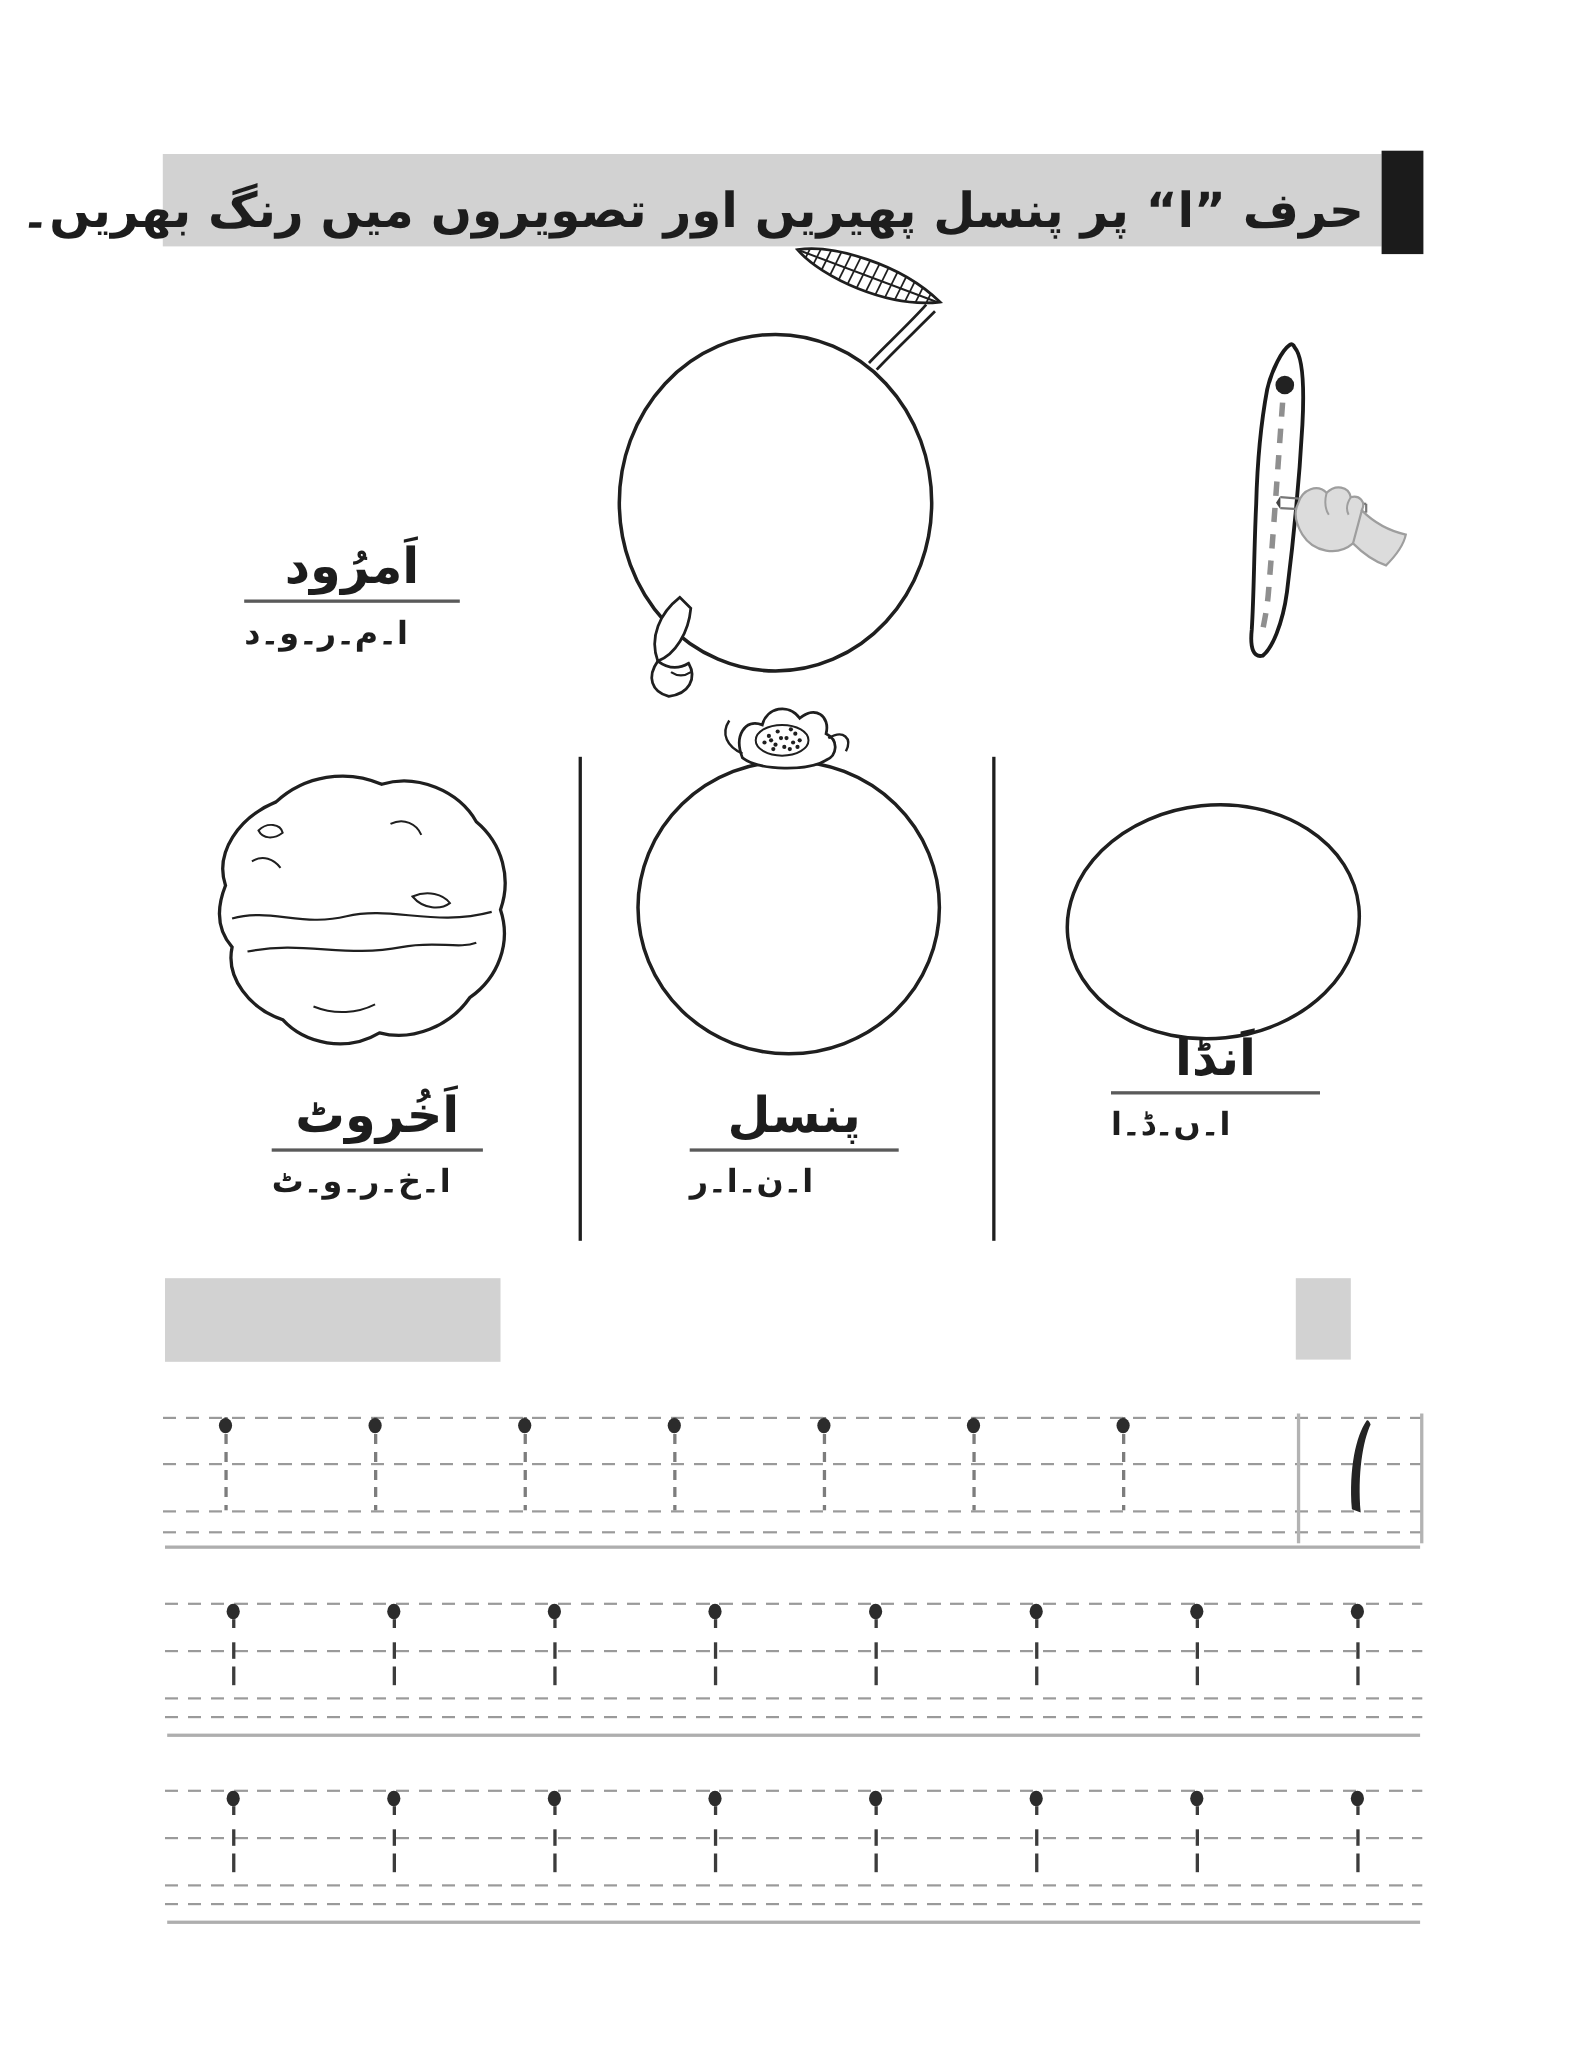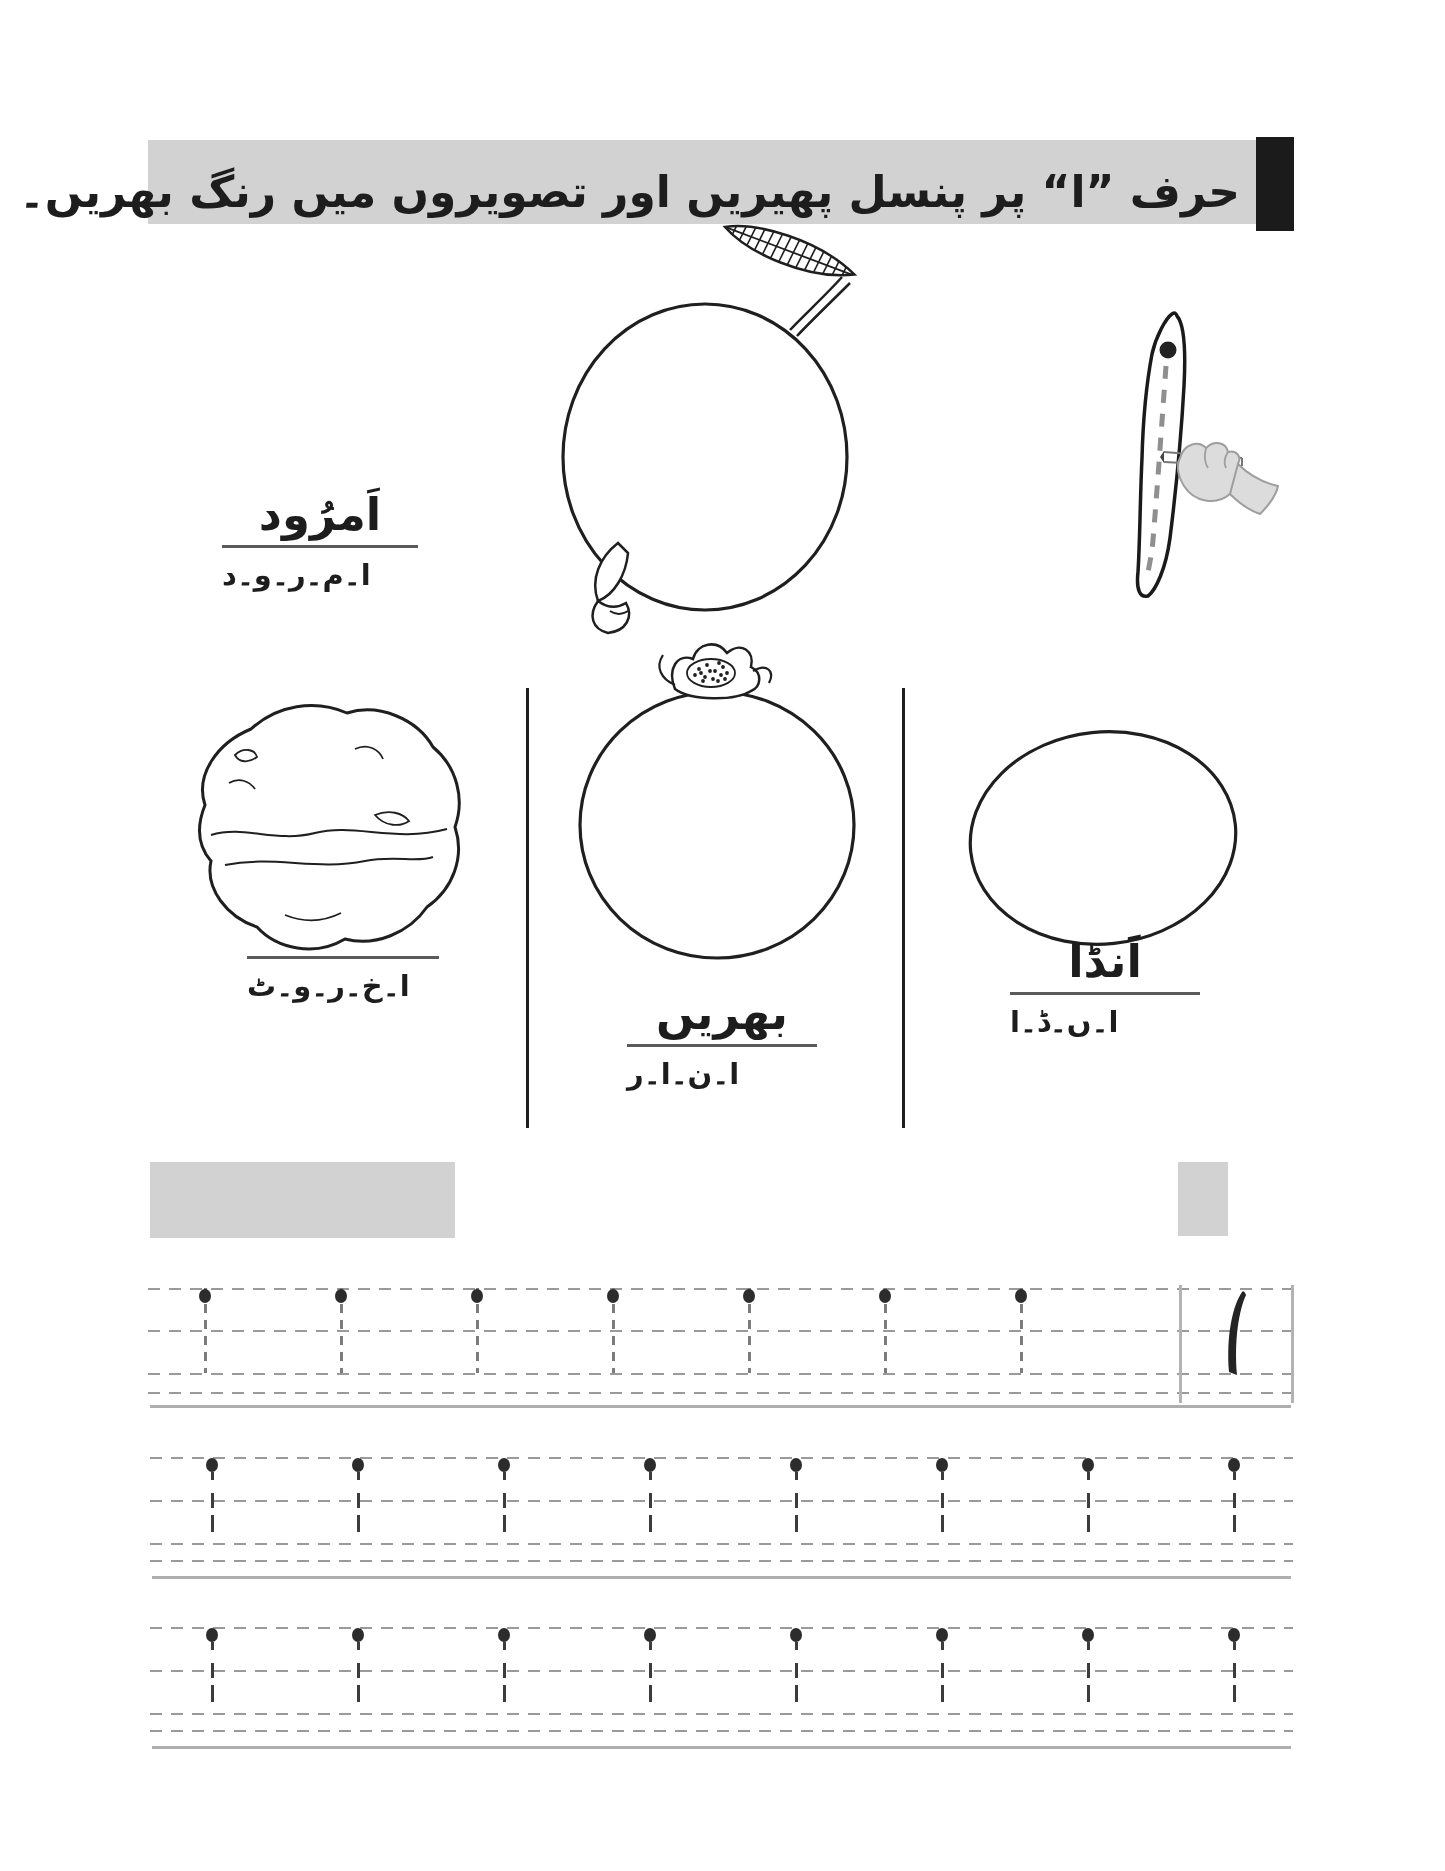--- a/index.html
+++ b/index.html
@@ -160,25 +160,26 @@
 
   <div class="divider divider-left"></div>
   <div class="divider divider-right"></div>
 
   <div class="vocab v-guava">
     <div class="word">اَمرُود</div>
     <div class="rule"></div>
     <div class="spell">ا۔م۔ر۔و۔د</div>
   </div>
   <div class="vocab v-walnut">
+    <div class="word">اَخُروٹ</div>
     <div class="rule"></div>
     <div class="spell">ا۔خ۔ر۔و۔ٹ</div>
   </div>
   <div class="vocab v-pomegranate">
-    <div class="word">بھریں</div>
+    <div class="word">پنسل</div>
     <div class="rule"></div>
     <div class="spell">ا۔ن۔ا۔ر</div>
   </div>
   <div class="vocab v-egg">
     <div class="word">اَنڈا</div>
     <div class="rule"></div>
     <div class="spell">ا۔ں۔ڈ۔ا</div>
   </div>
 
   <div class="bar2-left"></div>

